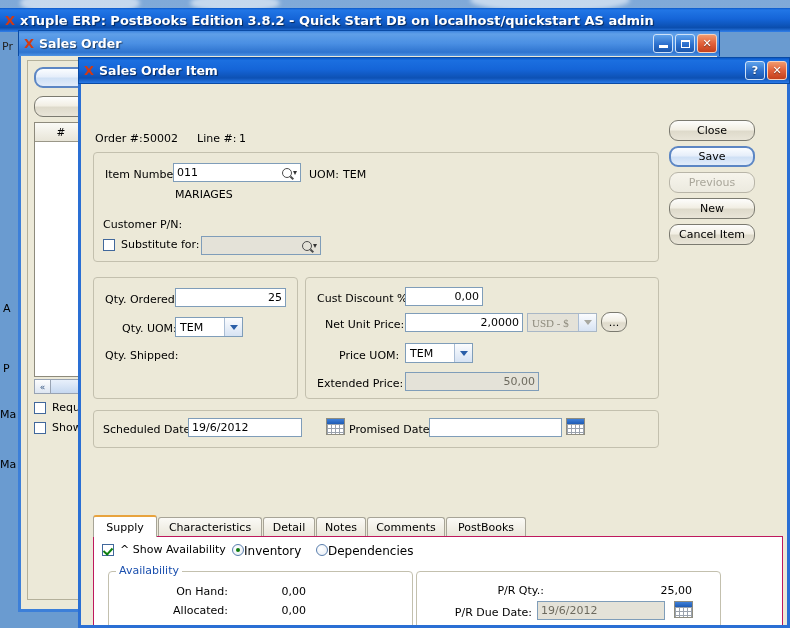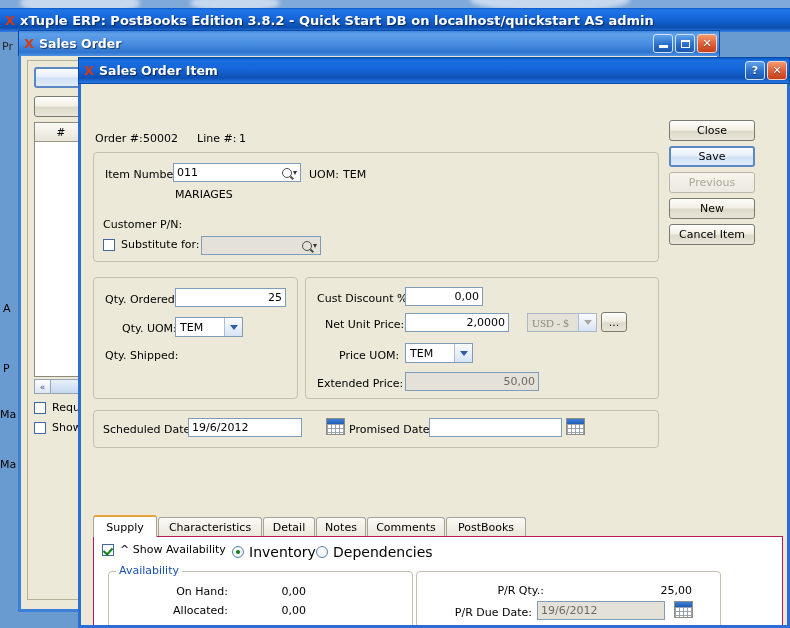--- a/index.html
+++ b/index.html
@@ -68,21 +68,21 @@
     background:#ece9d8;
   }
   .so-inner{
     position:absolute;left:6px;top:4px;width:210px;height:540px;
     background:#ece9d8;border:1px solid #b4b09a;box-sizing:border-box;
     padding:6px;
   }
   .btn{
     box-sizing:border-box;
     background:linear-gradient(180deg,#fdfdfc 0%,#f2efe4 45%,#dedacb 55%,#e9e5d8 100%);
-    border:1px solid #7b7a70;border-radius:3px;
+    border:1px solid #7b7a70;border-radius:9px;
     font-size:11px;color:#000;text-align:center;
     display:flex;align-items:center;justify-content:center;
   }
   .btn.dflt{border:2px solid #5c86c4;background:linear-gradient(180deg,#fbfdff 0%,#e6eefa 45%,#cfe0f5 55%,#e2ecfa 100%);}
   .btn.disabled{color:#a9a69a;border-color:#b8b5a8;background:linear-gradient(180deg,#f6f4ec,#eceadf);text-align:center;}
   .so-btn{height:21px;width:196px;margin-bottom:5px;}
   .grid-box{
     width:196px;height:255px;background:#fff;border:1px solid #8d8a7c;box-sizing:border-box;
   }
   .grid-head{
@@ -164,21 +164,21 @@
   }
   .calbtn .top{height:5px;background:linear-gradient(180deg,#3f7fd8,#1e5bb4);}
   .calbtn .body{
     height:11px;background:#fff;
     background-image:
       linear-gradient(to right,#9aa2ad 1px,transparent 1px),
       linear-gradient(to bottom,#9aa2ad 1px,transparent 1px);
     background-size:4px 4px;
   }
 
-  .radio{display:inline-flex;align-items:center;gap:5px;font-size:14px;}
+  .radio{display:inline-flex;font-size:12px;}
   .rd{
     width:12px;height:12px;border-radius:50%;box-sizing:border-box;
     border:1px solid #5a7fae;background:radial-gradient(circle at 40% 35%,#fff,#e6ecf4);
     position:relative;flex:none;
   }
   .rd.sel::after{content:"";position:absolute;left:3px;top:3px;width:4px;height:4px;border-radius:50%;background:#0f7a0f;}
 
   
   .tabbar{position:absolute;left:12px;top:431px;width:690px;height:22px;}
   .tab{
@@ -329,21 +329,21 @@
         </span>
     </div>
     <div class="lbl" style="left:24px;top:265px;">Qty. Shipped:</div>
 
     <div class="grp" style="left:224px;top:193px;width:354px;height:122px;"></div>
     <div class="lbl" style="left:236px;top:208px;">Cust Discount %</div>
     <div class="fld num" style="left:324px;top:203px;width:78px;height:19px;">
       <span>0,00</span>
     </div>
     <div class="lbl" style="left:244px;top:234px;">Net Unit Price:</div>
-    <div class="fld num" style="left:324px;top:229px;width:104px;height:19px;">
+    <div class="fld num" style="left:324px;top:229px;width:118px;height:19px;">
       <span>2,0000</span>
     </div>
     <div class="combo ro" style="left:446px;top:229px;width:70px;height:19px;">
       <span>USD - $</span>
       <span class="arrowbox">
           <span class="dn"></span>
         </span>
     </div>
     <div class="btn" style="position:absolute;left:520px;top:228px;width:26px;height:20px;">...</div>
     <div class="lbl" style="left:258px;top:265px;">Price UOM:</div>

